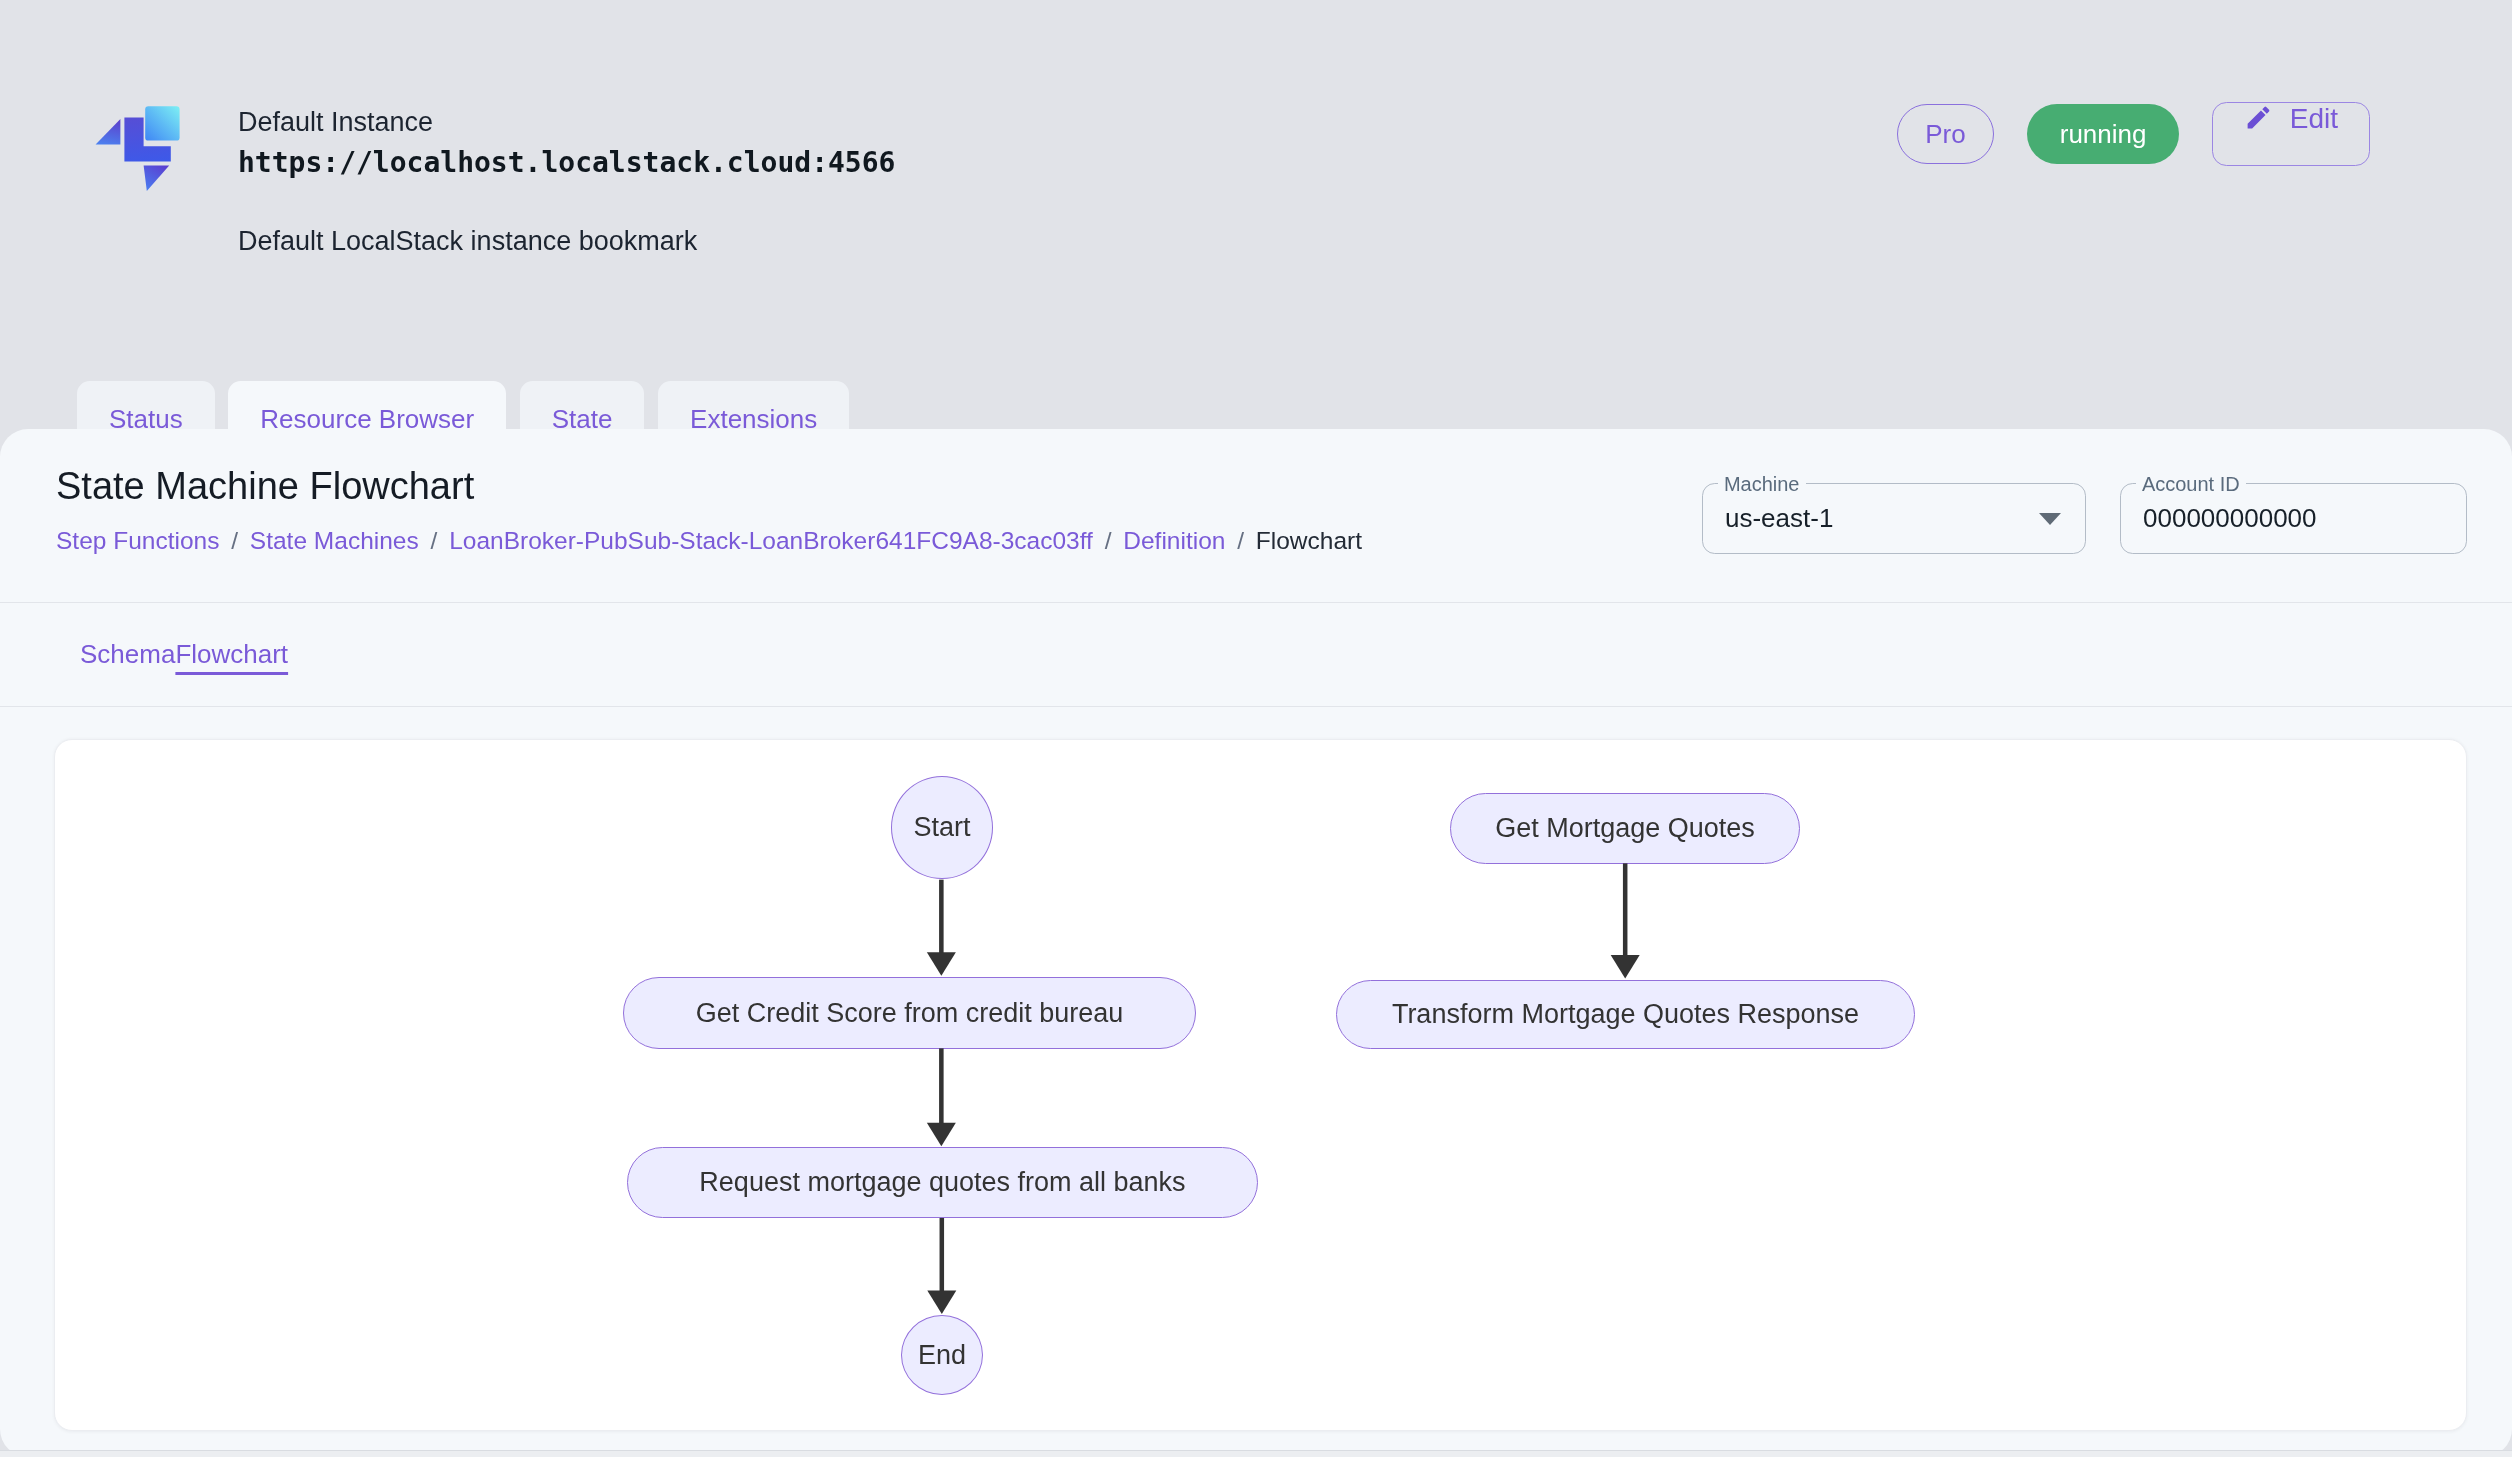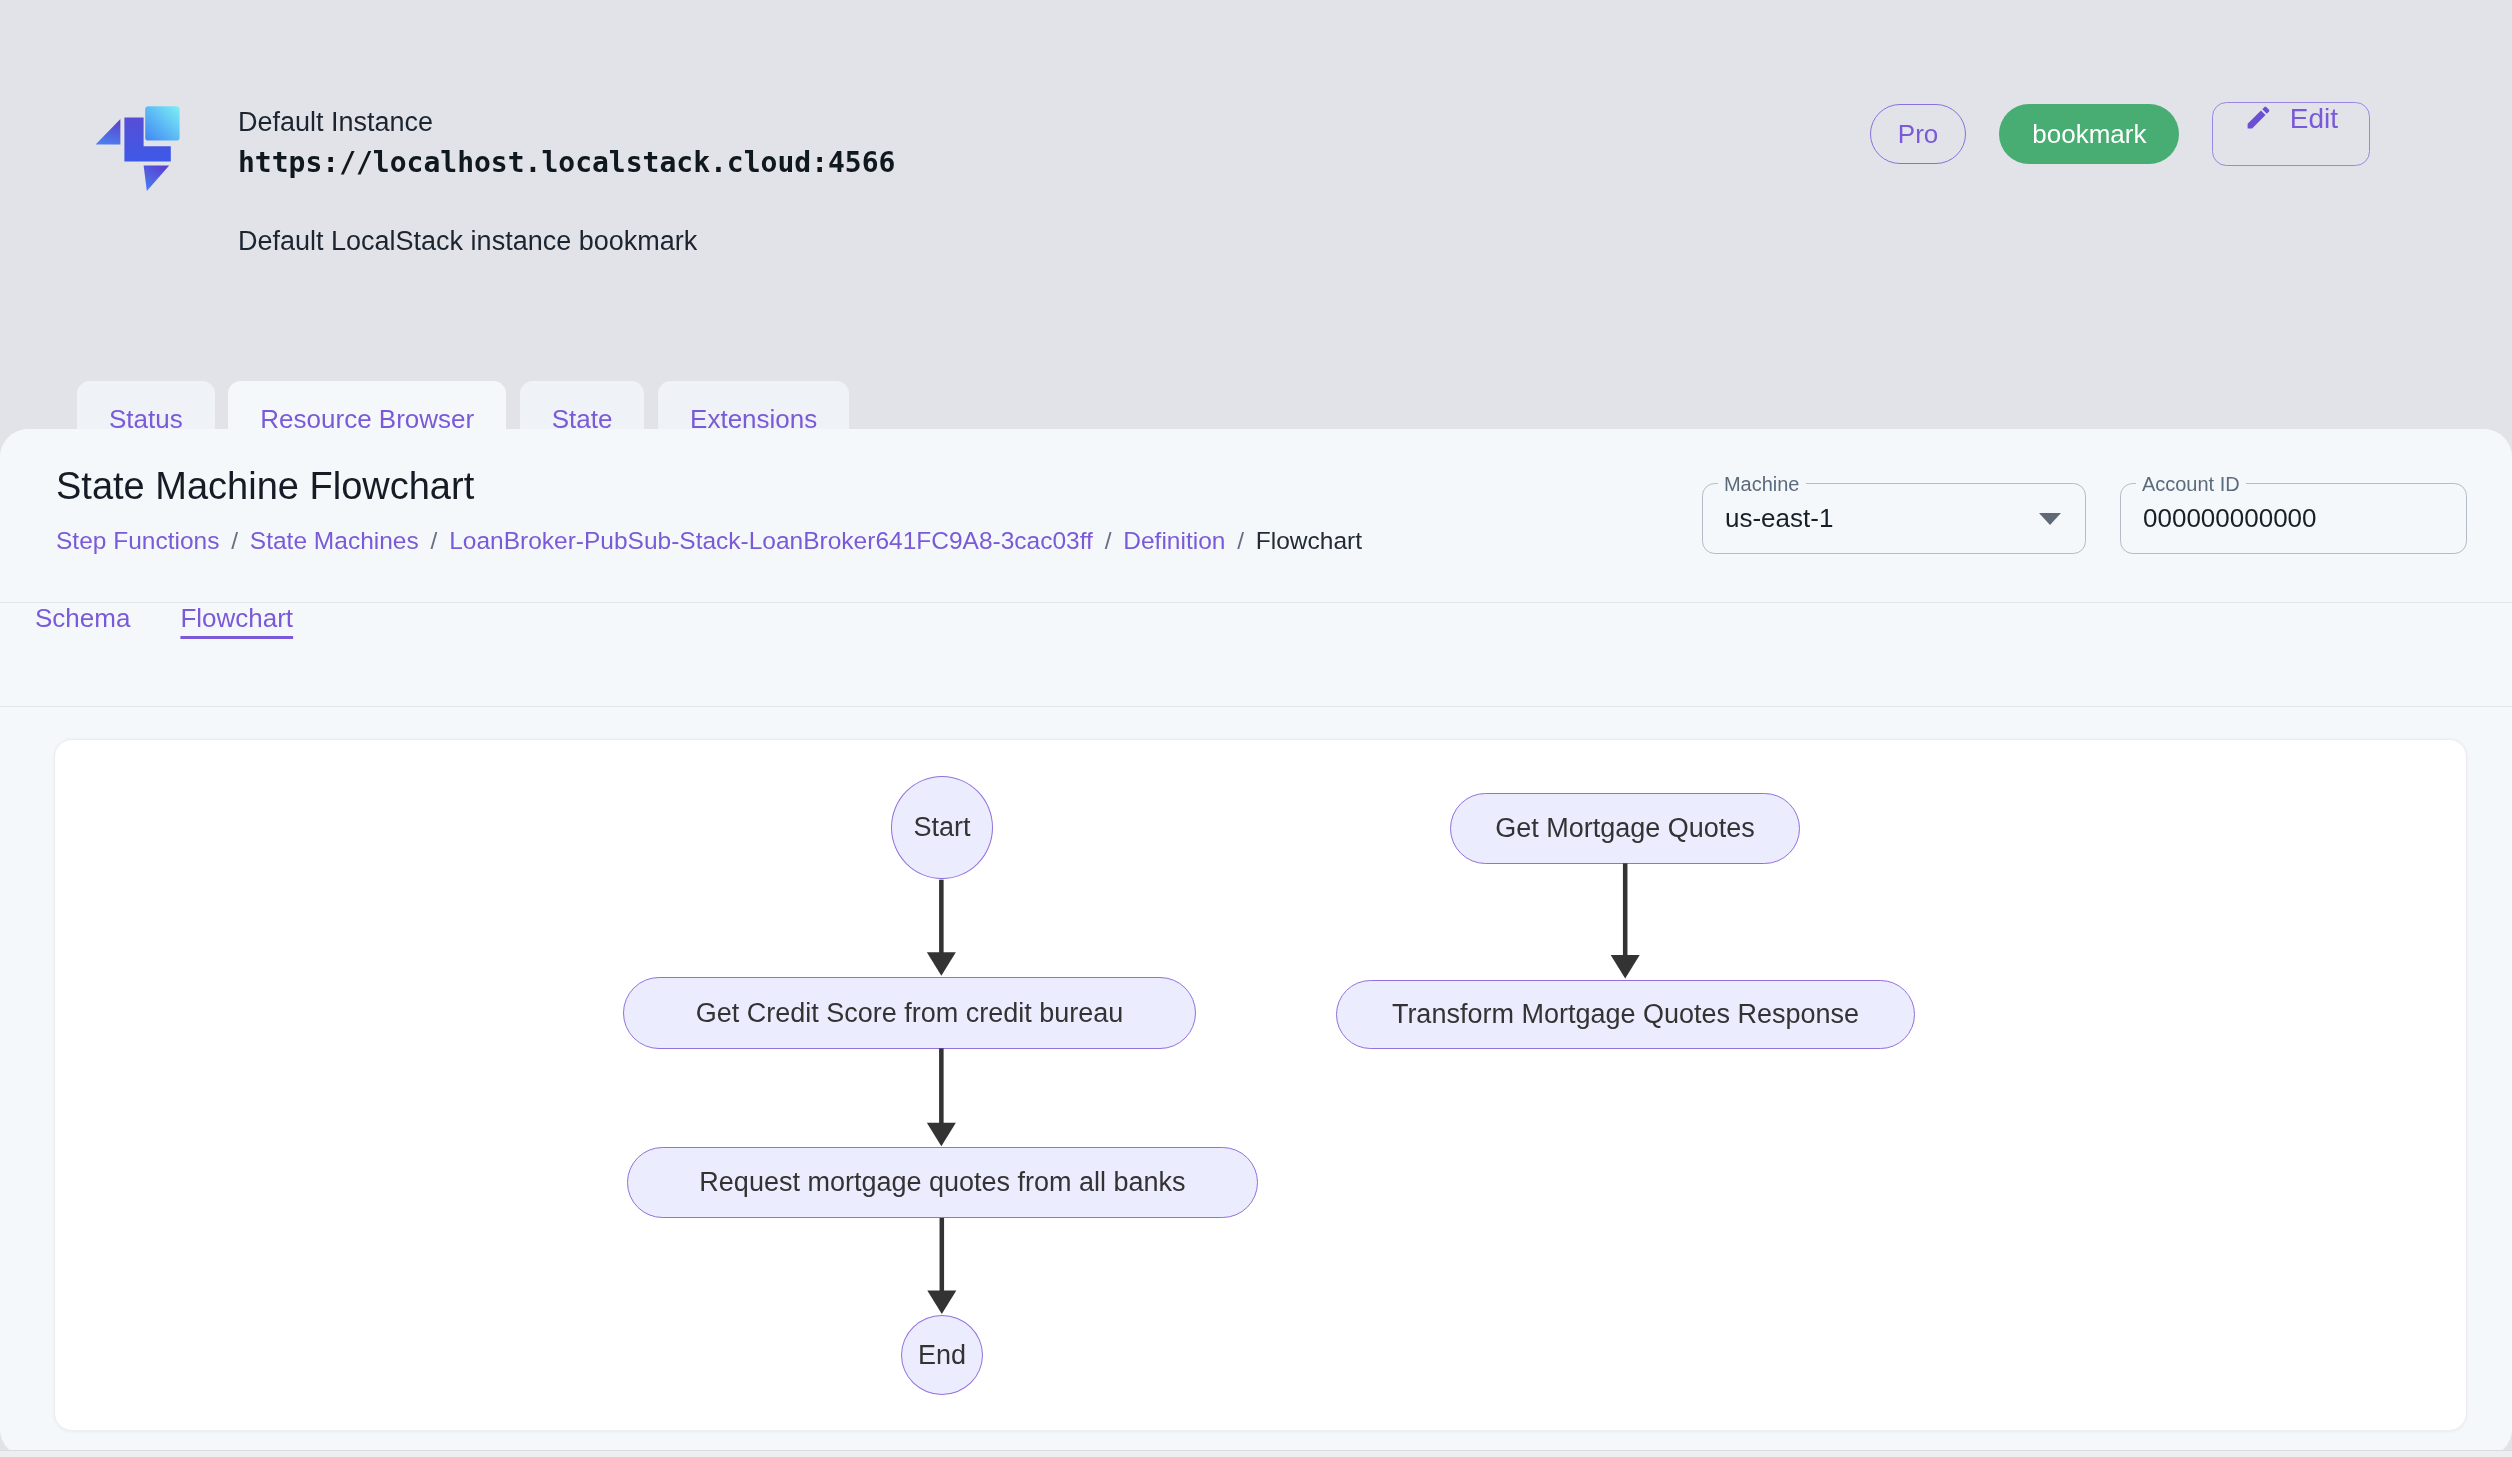--- a/index.html
+++ b/index.html
@@ -69,21 +69,21 @@
   }
   .field-value { font-size:26px; color:#172029; padding-left:22px; }
   .caret {
     position:absolute; right:23.6px; width:0; height:0;
     border-left:11px solid transparent; border-right:11px solid transparent;
     border-top:12.7px solid #5f6a76;
   }
 
   .divider { border:none; border-top:1.4px solid #e2e5ea; height:0; }
 
-  .subtabs { height:103px; display:flex; padding-left:35px; gap:50px; }
+  .subtabs { height:103px; display:flex; align-items:center; padding-left:80px; }
   .subtab { font-size:26px; color:var(--accent); cursor:pointer; }
   .subtab.active { text-decoration:underline; text-decoration-thickness:2.7px; text-underline-offset:9px; }
 
   
   .card {
     position:relative; margin:32px 0 0 54px; width:2413px; height:692px;
     background:#ffffff; border:0.9px solid #ebedf1; border-radius:18px;
     box-shadow:0 0.9px 3.6px rgba(16,24,40,0.05);
   }
   .flow { position:absolute; inset:0; }
@@ -135,21 +135,21 @@
     </div>
     <div class="instance-info">
       <div class="instance-name">Default Instance</div>
       <div class="instance-url">https://localhost.localstack.cloud:4566</div>
       <div class="instance-desc">Default LocalStack instance bookmark</div>
     </div>
   </header>
 
   <div class="header-actions">
     <div class="pro-chip">Pro</div>
-    <div class="running-badge">bookmark</div>
+    <div class="running-badge">running</div>
     <button class="edit-btn">
       <svg viewBox="0 0 24 24" fill="#6b4fd4">
         <path d="M3 17.25V21h3.75L17.81 9.94l-3.75-3.75L3 17.25zM20.71 7.04c.39-.39.39-1.02 0-1.41l-2.34-2.34a.9959.9959 0 0 0-1.41 0l-1.83 1.83 3.75 3.75 1.83-1.83z"></path>
       </svg>
       <span>Edit</span>
     </button>
   </div>
 
   <nav class="tabs" id="tabs">
       <div class="tab">Status</div>

